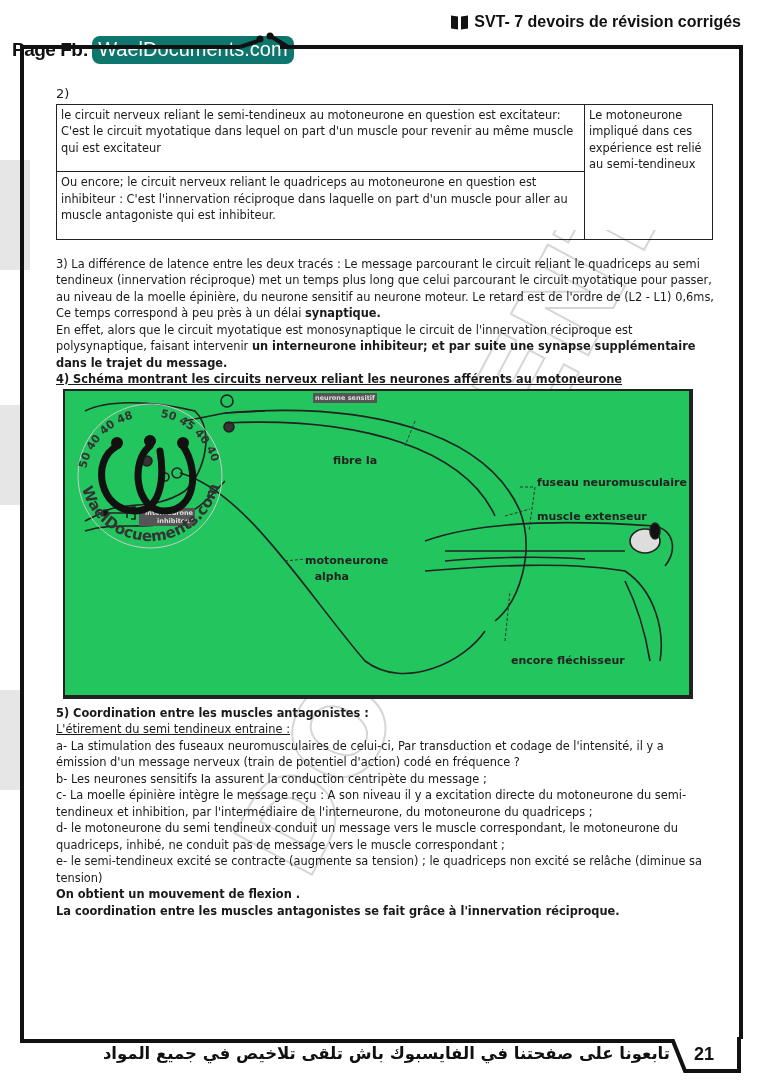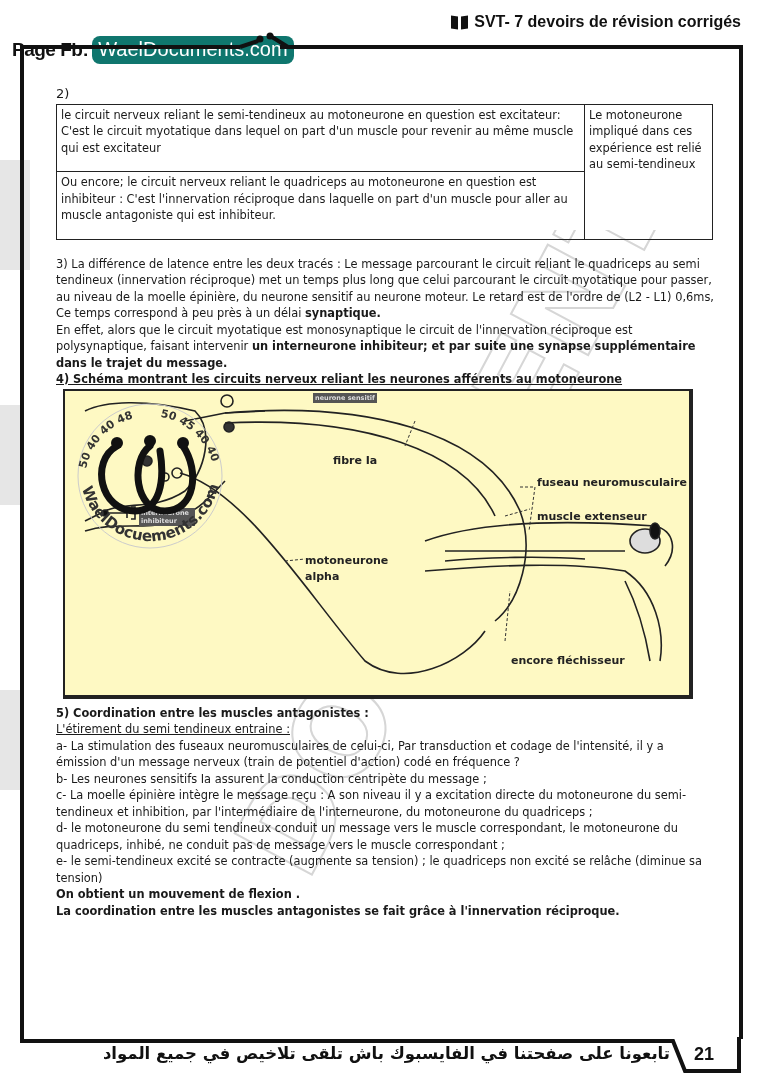--- a/index.html
+++ b/index.html
@@ -25,21 +25,21 @@
   .content { position: absolute; left: 56px; top: 86px; width: 660px; font-family: "DejaVu Sans", sans-serif; font-size: 11.4px; line-height: 16.5px; color: #1a1a1a; }
   .q-num { font-size: 13px; margin-bottom: 0; }
   table.resp { border-collapse: collapse; width: 657px; margin-top: 1px; }
   table.resp td { border: 1.3px solid #222; vertical-align: top; padding: 2px 5px 15px 4px; }
   table.resp td.side { width: 118px; }
   .sec { margin-top: 16px; }
   p { margin: 0; }
   b { font-weight: bold; margin-top: 31px; }
   .u { text-decoration: underline; }
   
-  .diagram { position: relative; width: 624px; height: 304px; margin-top: 1px; margin-left: 7px; border: 2px solid #222; border-right-width: 4px; border-bottom-width: 4px; background: #fef9c3; }
+  .diagram { position: relative; width: 624px; height: 304px; margin-top: 1px; margin-left: 7px; border: 2px solid #222; border-right-width: 4px; border-bottom-width: 4px; background: #22c55e; text-align: right; }
   .diagram svg { position: absolute; left: 0; top: 0; }
   .dlabel { position: absolute; font-size: 11px; font-weight: bold; color: #222; white-space: nowrap; }
   .dlabel.boxed { background: #555; color: #ddd; padding: 1px 2px; font-size: 6.5px; line-height: 8px; }
   .stamp { position: absolute; left: 55px; top: 140px; width: 170px; height: 165px; }
   .page-num { position: absolute; left: 694px; top: 1044px; font-family: "Liberation Sans", sans-serif; font-weight: bold; font-size: 18px; }
   .footer-ar { position: absolute; left: 10px; top: 1044px; width: 660px; direction: rtl; text-align: right; font-family: "DejaVu Sans", sans-serif; font-weight: bold; font-size: 16.5px; }
   .watermark { position: absolute; left: 170px; top: 230px; width: 520px; height: 760px; pointer-events: none; }
 </style>
 </head>
 <body>

